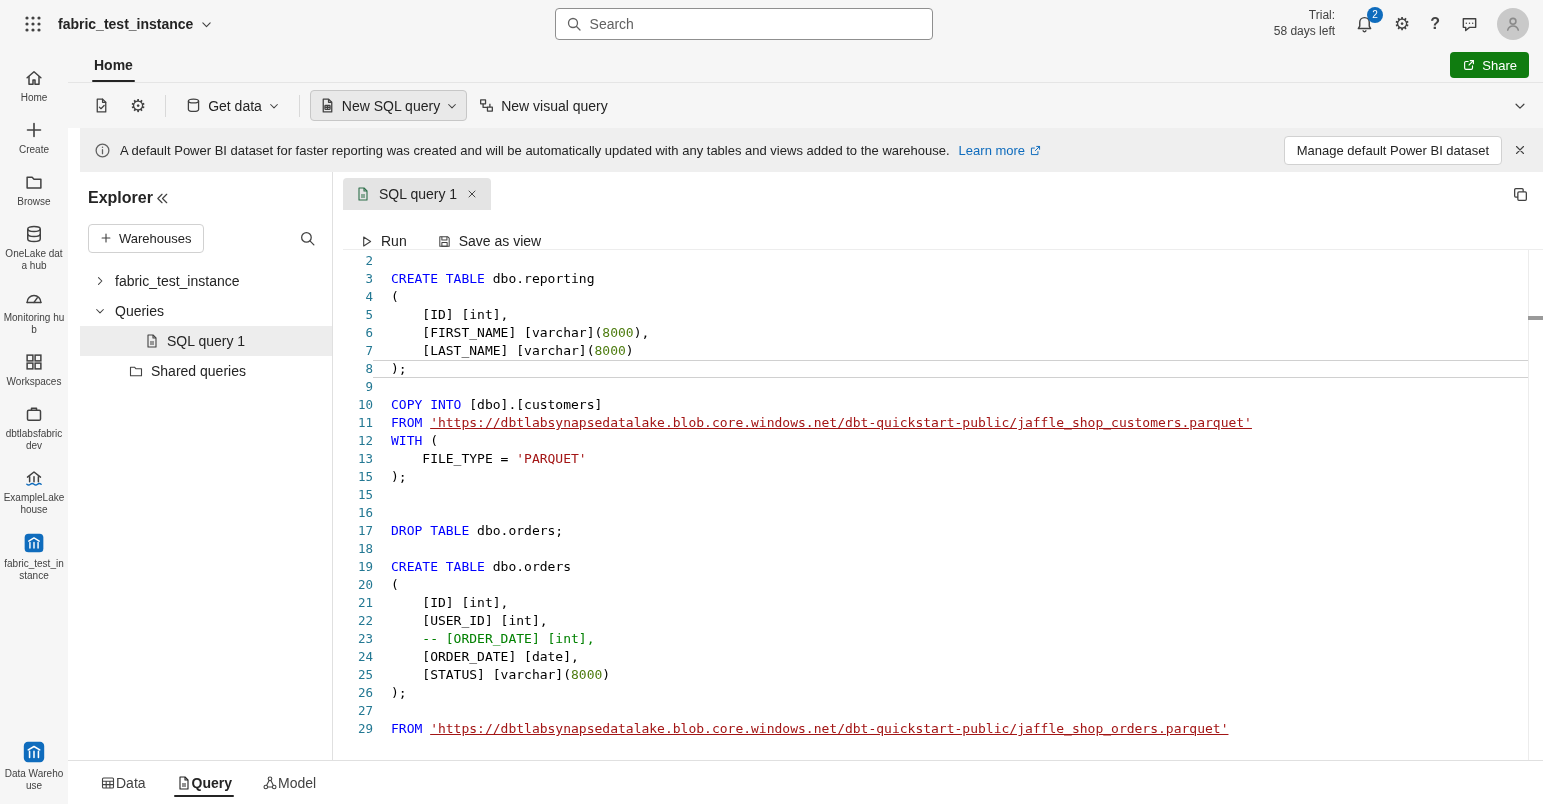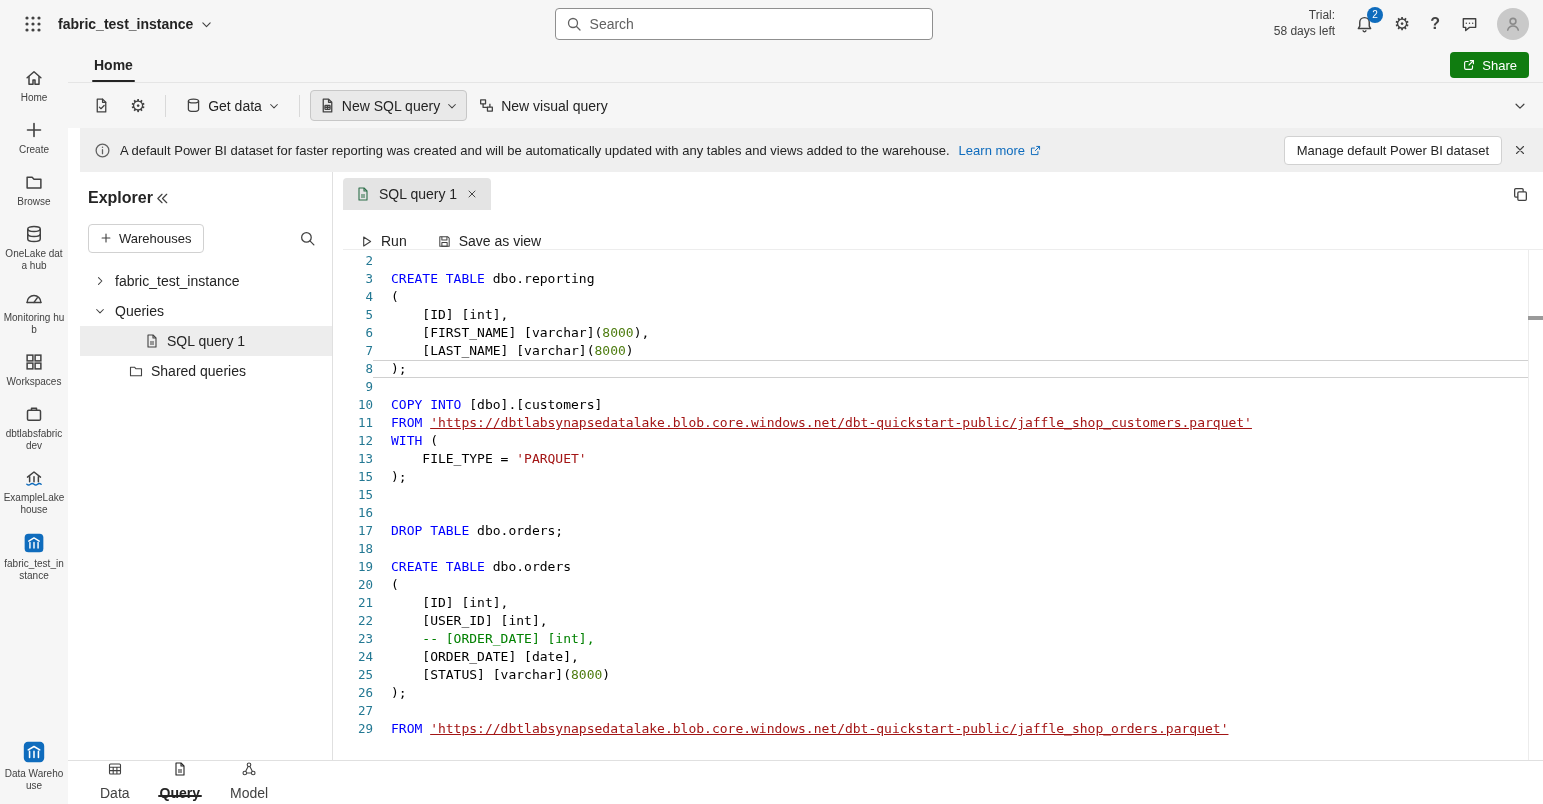--- a/index.html
+++ b/index.html
@@ -85,21 +85,21 @@
   .t-pl { color:#000000; }
   .t-str { color:#a31515; }
   .t-num { color:#4d7c0f;text-align:right; }
   .t-cmt { color:#008000; }
   .t-lnk { color:#a31515; text-decoration:underline; }
   .vscroll { position:absolute; top:0; right:0; bottom:0; width:15px; border-left:1px solid #ececec; }
   .vthumb { position:absolute; top:66px; right:0; width:15px; height:4px; background:#9a9a9a; }
 
   
   .bottombar { height:44px; border-top:1px solid #e0e0e0; background:#fff; display:flex; align-items:center; gap:26px; padding-left:30px; flex-shrink:0; }
-  .bitem { position:relative; height:100%; display:flex; align-items:center; gap:8px; font-size:14px; color:#424242; background:none; border:none; font-family:inherit; cursor:pointer; padding:0 2px;flex-direction:column; }
+  .bitem { position:relative; height:100%; display:flex; align-items:center; gap:0; font-size:14px; color:#424242; background:none; border:none; font-family:inherit; cursor:pointer; padding:0 2px; }
   .bitem.sel { color:#242424; font-weight:600; }
   .bitem.sel::after { content:''; position:absolute; left:0; right:0; bottom:7px; height:2px; background:#242424; border-radius:1px; }
 
   svg { display:block; }
 </style>
 </head>
 <body>
 
 <div class="app">
 

